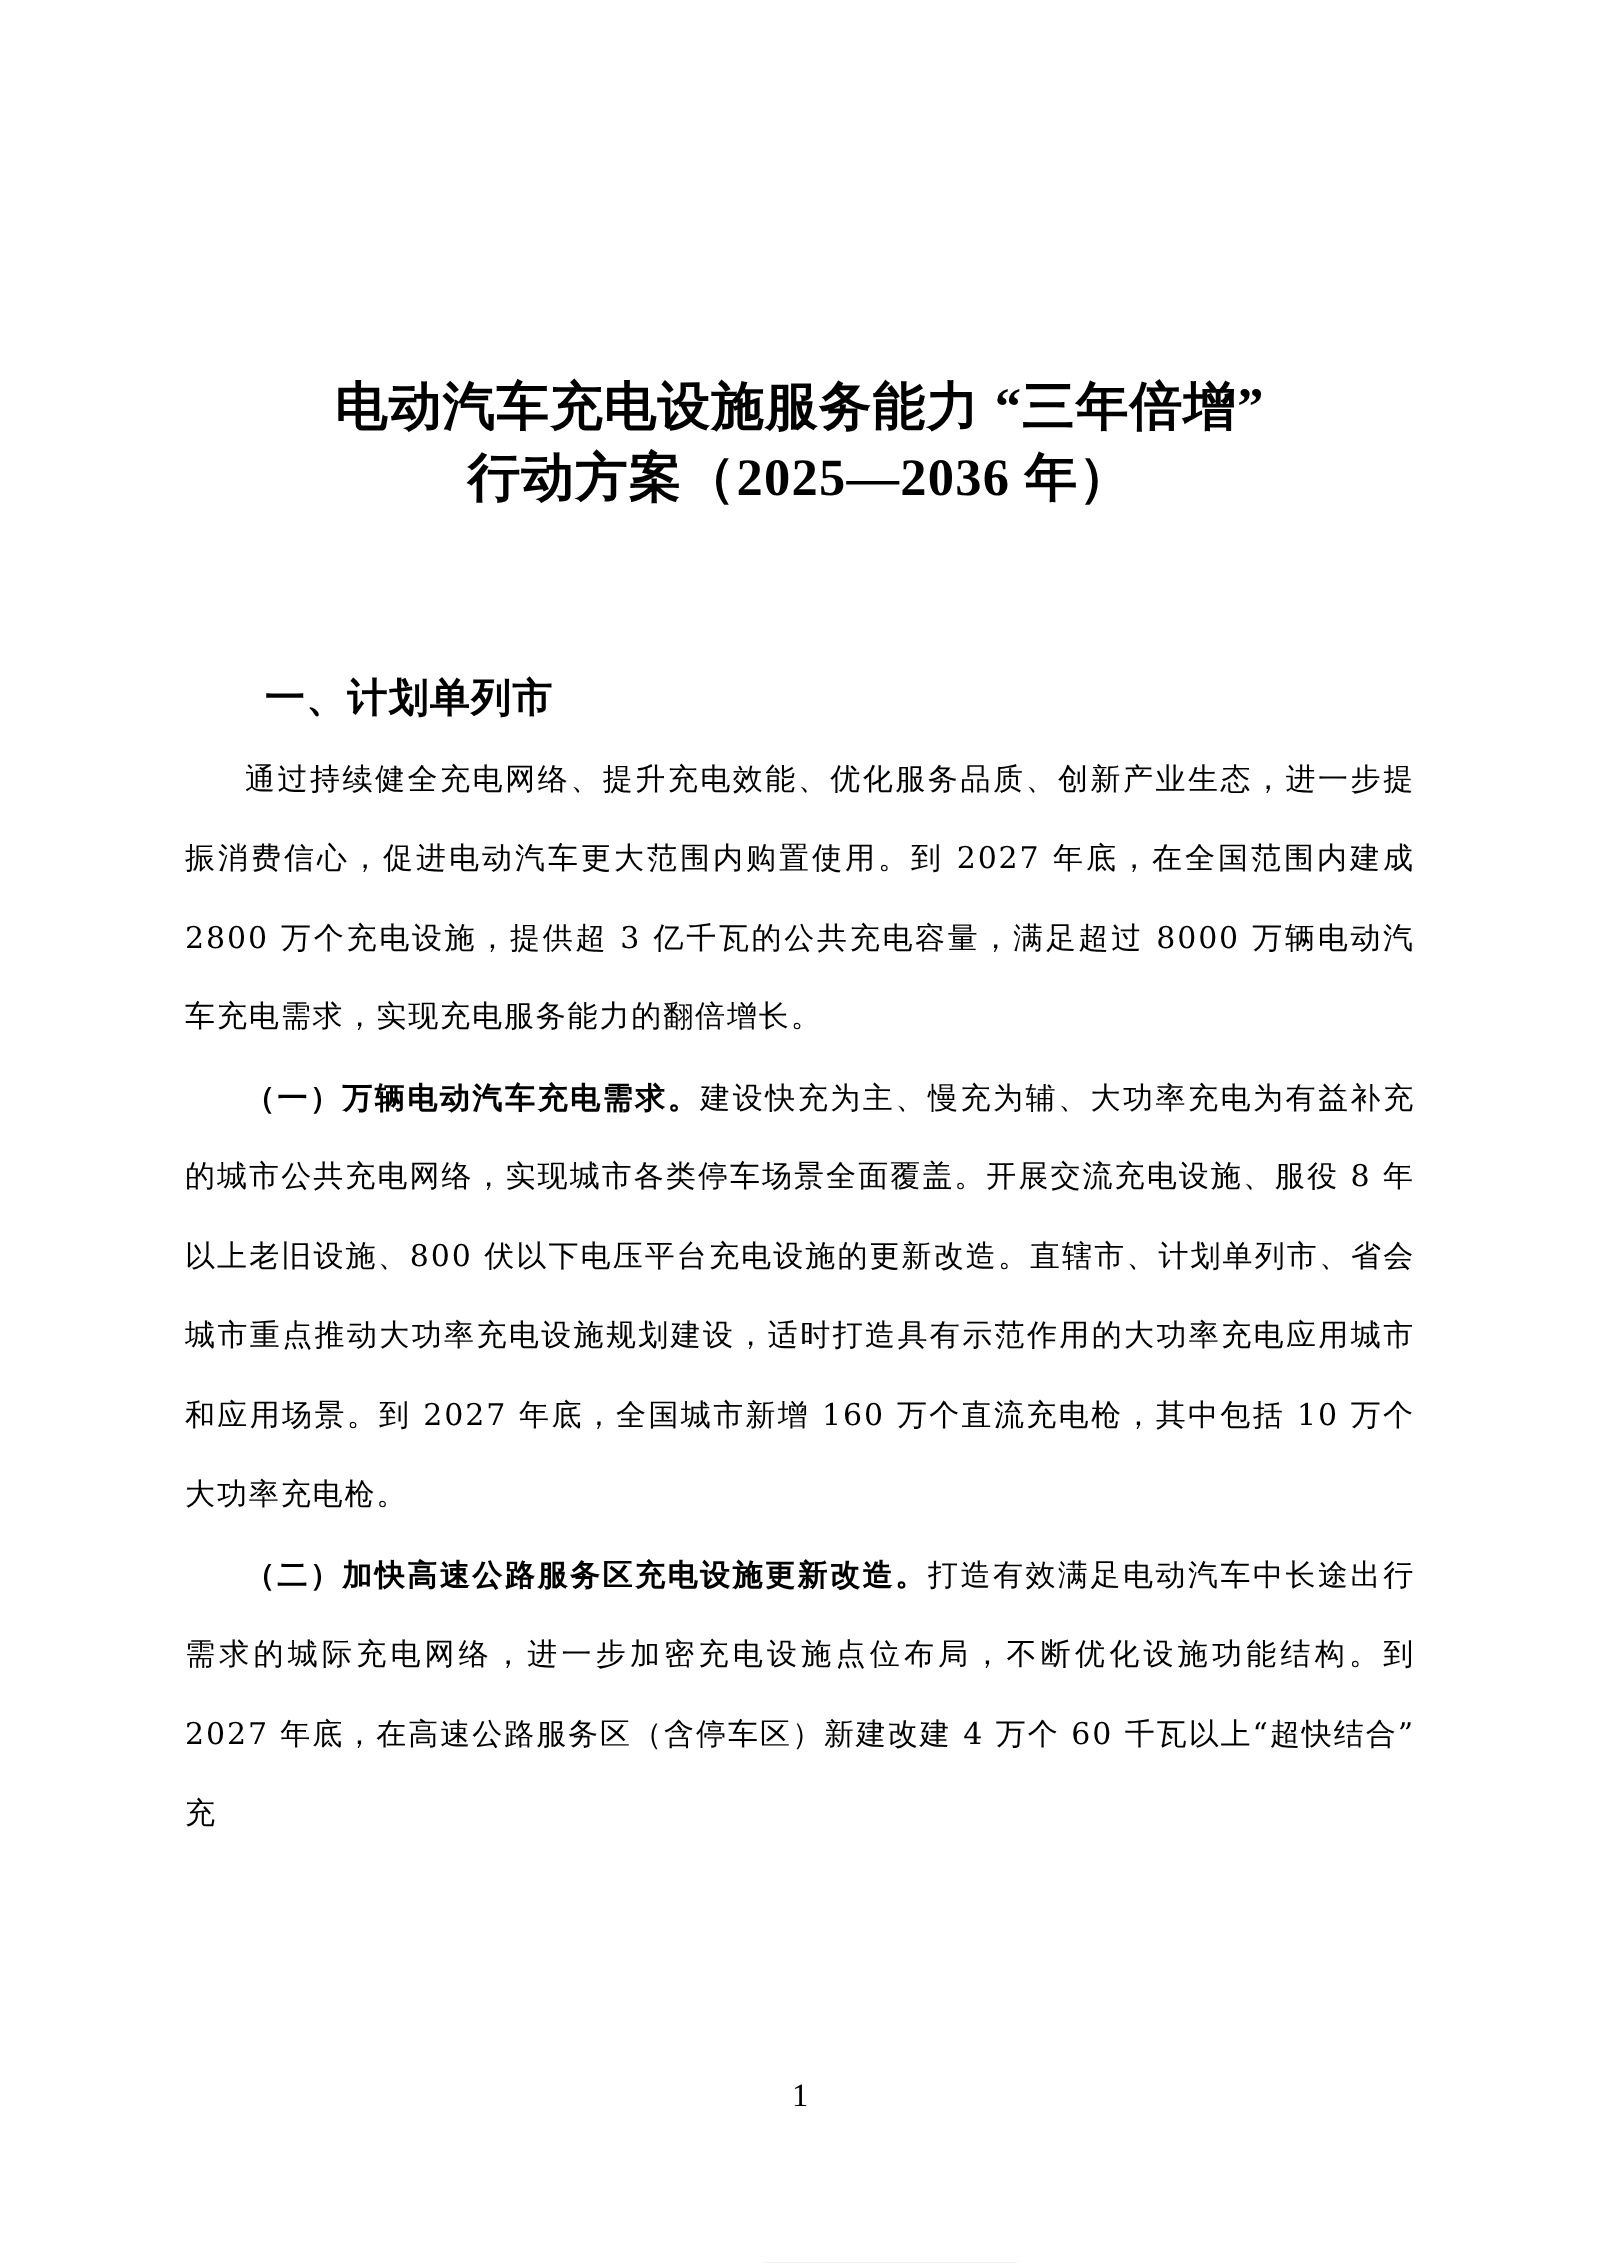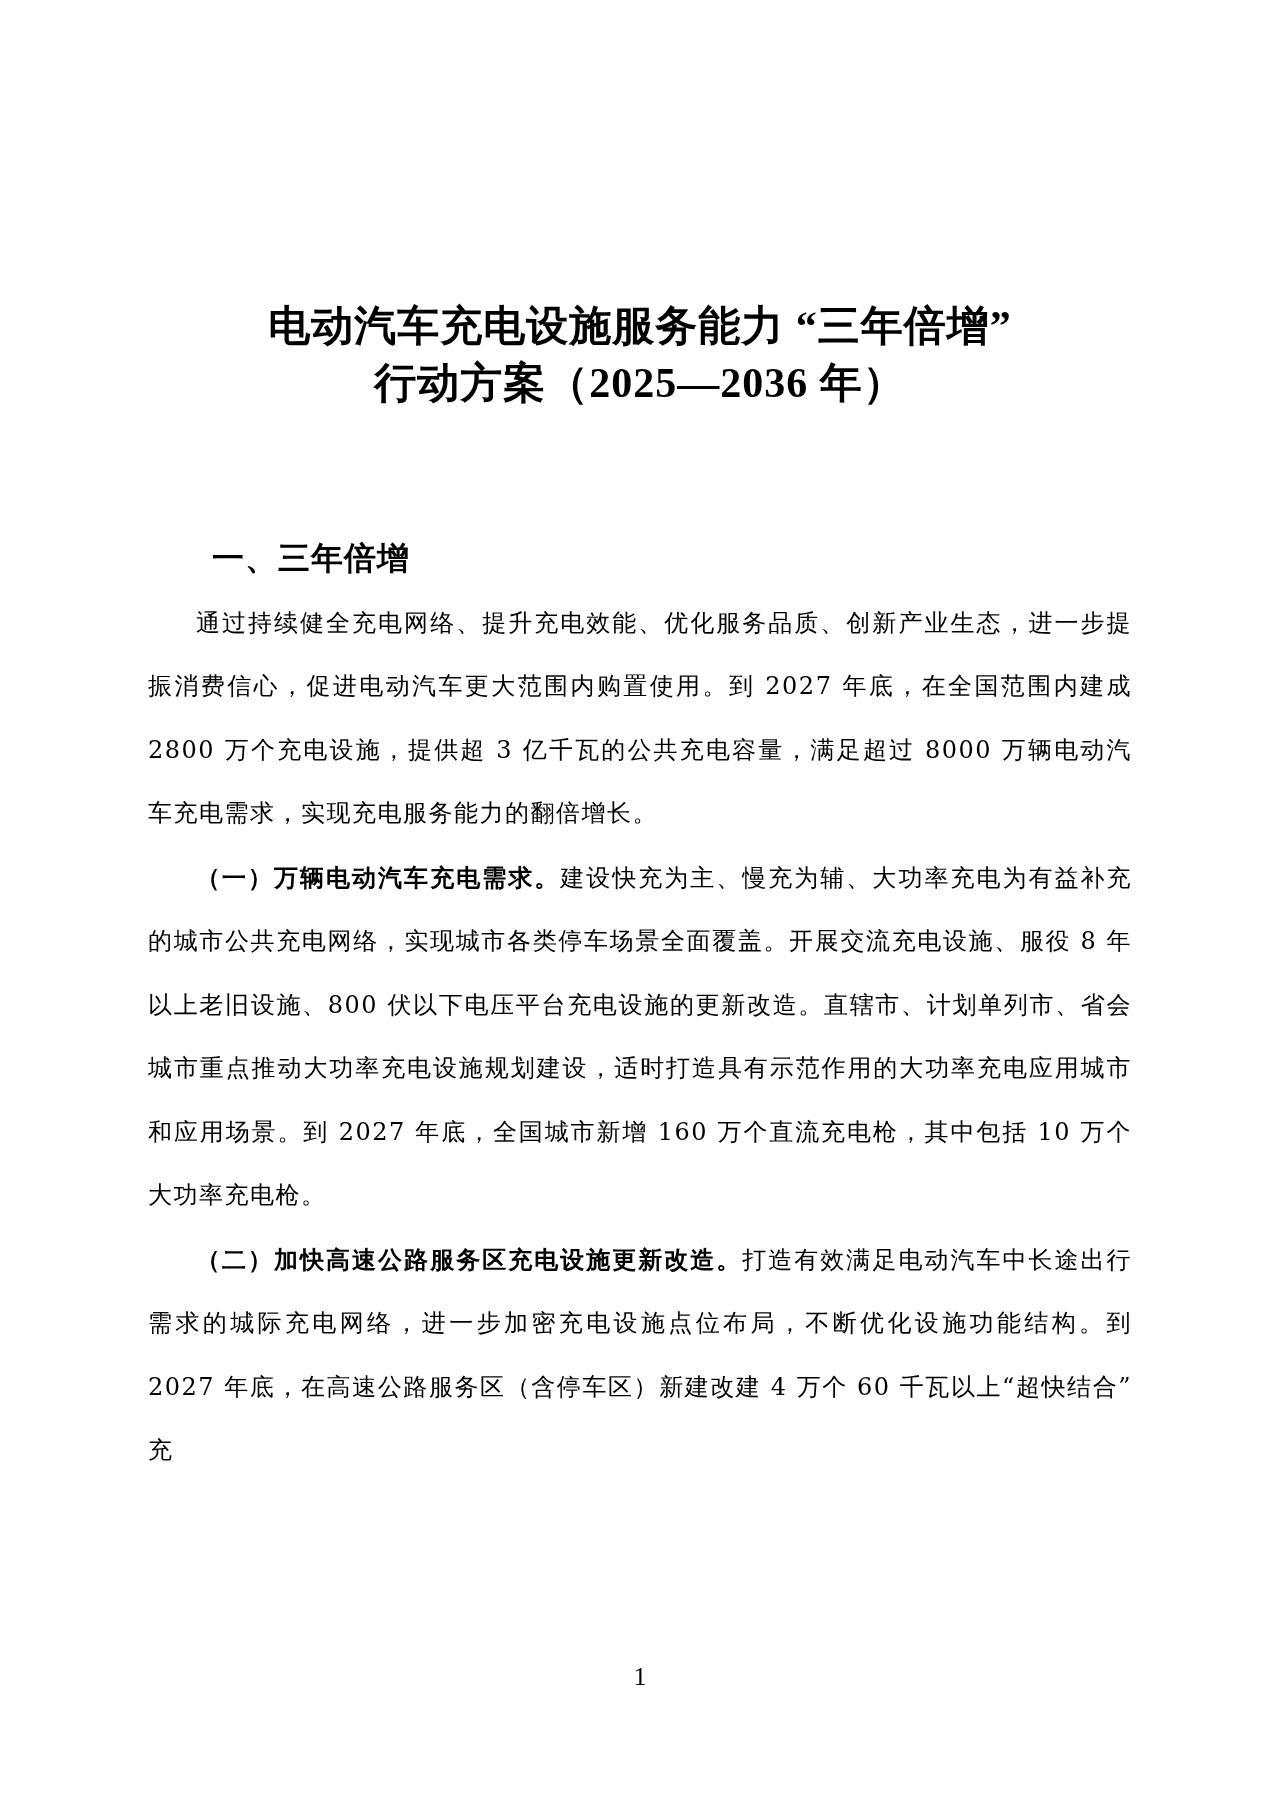--- a/index.html
+++ b/index.html
@@ -60,21 +60,21 @@
 </style>
 </head>
 <body>
 
 <div class="page">
   <div class="content">
 
     <h1 class="doc-title"><span>电动汽车充电设施服务能力 “三年倍增”</span><br><span>行动方案（2025—2036 年）</span></h1>
 
     <section>
-      <h2 class="section-heading">一、三年倍增</h2>
+      <h2 class="section-heading">一、计划单列市</h2>
       <p class="para"><span class="lead"></span><span>通过持续健全充电网络、提升充电效能、优化服务品质、创新产业生态，进一步提振消费信心，促进电动汽车更大范围内购置使用。到 2027 年底，在全国范围内建成 2800 万个充电设施，提供超 3 亿千瓦的公共充电容量，满足超过 8000 万辆电动汽车充电需求，实现充电服务能力的翻倍增长。</span></p>
     </section>
 
     <section>
       <p class="para"><span class="lead">（一）万辆电动汽车充电需求。</span><span>建设快充为主、慢充为辅、大功率充电为有益补充的城市公共充电网络，实现城市各类停车场景全面覆盖。开展交流充电设施、服役 8 年以上老旧设施、800 伏以下电压平台充电设施的更新改造。直辖市、计划单列市、省会城市重点推动大功率充电设施规划建设，适时打造具有示范作用的大功率充电应用城市和应用场景。到 2027 年底，全国城市新增 160 万个直流充电枪，其中包括 10 万个大功率充电枪。</span></p>
       <p class="para"><span class="lead">（二）加快高速公路服务区充电设施更新改造。</span><span>打造有效满足电动汽车中长途出行需求的城际充电网络，进一步加密充电设施点位布局，不断优化设施功能结构。到 2027 年底，在高速公路服务区（含停车区）新建改建 4 万个 60 千瓦以上“超快结合”充</span></p>
     </section>
 
   </div>
 

